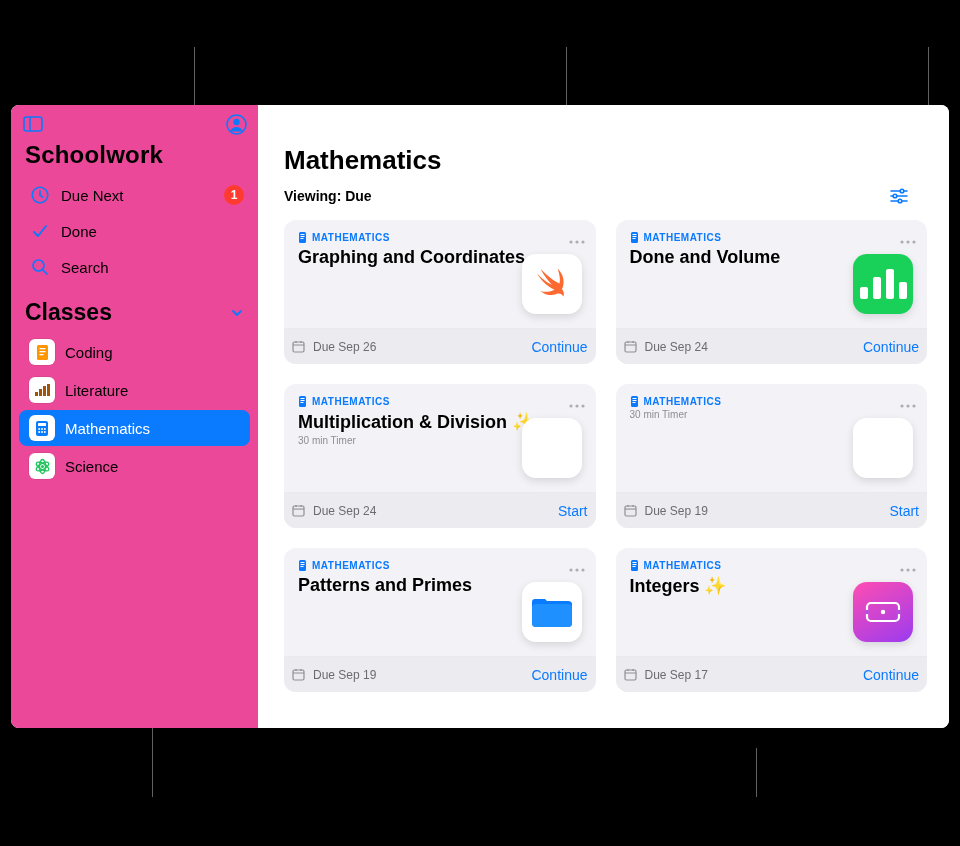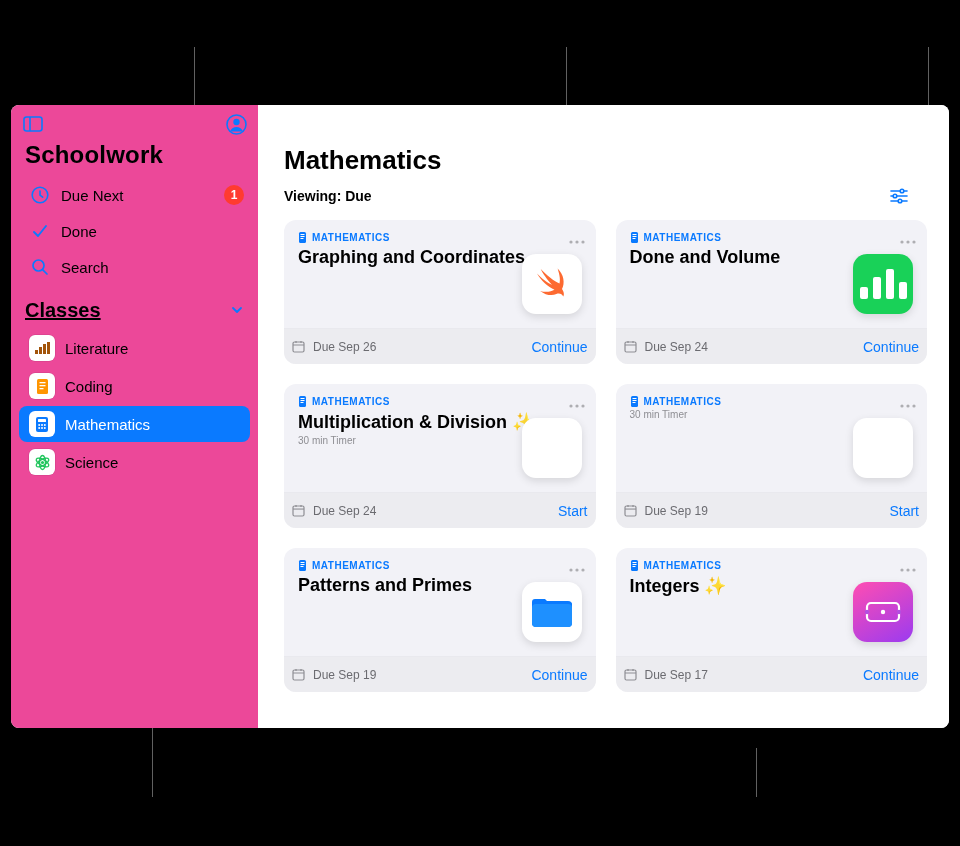--- a/index.html
+++ b/index.html
@@ -17,21 +17,21 @@
     .sidebar-top { display:flex; align-items:center; justify-content:space-between; height:34px; padding:4px 10px 0 10px; }
     .sidebar-top svg { display:block; }
 
     .app-title { font-size:24px; font-weight:700; padding:2px 14px 8px 14px; letter-spacing:.2px; }
 
     .nav { padding:0 8px; }
     .nav-item { display:flex; align-items:center; height:36px; padding:0 10px; font-size:15px; border-radius:8px; cursor:pointer; color:#000; position:relative; }
     .nav-item .nav-icon { width:22px; display:flex; align-items:center; justify-content:center; margin-right:10px; }
     .nav-badge { position:absolute; right:6px; top:50%; transform:translateY(-50%); width:20px; height:20px; border-radius:10px; background:#ff3b30; color:#fff; font-size:12px; font-weight:600; display:flex; align-items:center; justify-content:center; }
 
-    .section-header { display:flex; align-items:flex-end; justify-content:space-between; padding:14px 14px 6px 14px; font-size:20px; font-weight:700; cursor:pointer;text-decoration:underline; }
+    .section-header { display:flex; align-items:flex-end; justify-content:space-between; padding:14px 14px 6px 14px; font-size:23px; font-weight:700; cursor:pointer; }
 
     .class-item { display:flex; align-items:center; height:36px; padding:0 10px; margin:2px 8px; font-size:15px; border-radius:8px; cursor:pointer; color:#000; }
     .class-item.selected { background:#0a7aff; color:#fff; }
     .class-item .cls-icon { width:26px; height:26px; border-radius:6px; background:#fff; display:flex; align-items:center; justify-content:center; margin-right:10px; box-shadow:0 0 0 .5px rgba(0,0,0,.12); font-size:14px; }
     .class-item.selected .cls-icon { box-shadow:none; }
 
     
     .main { flex:1; background:#fff; overflow:hidden; display:flex; flex-direction:column; }
     .page-title { font-size:26px; font-weight:700; padding:40px 26px 4px 26px; }
     .subtitle-row { display:flex; align-items:center; justify-content:space-between; padding:4px 38px 12px 26px; }
@@ -137,39 +137,39 @@
       <span>
         <svg width="14" height="14" viewBox="0 0 14 14">
             <path d="M3 5l4 4 4-4" stroke="#0a7aff" stroke-width="1.8" fill="none" stroke-linecap="round" stroke-linejoin="round"></path>
           </svg>
       </span>
     </div>
 
     <div id="class-list">
         <div class="class-item">
           <span class="cls-icon">
+            <svg width="15" height="17" viewBox="0 0 15 17">
+              <rect x="2" y="1" width="11" height="15" rx="1.5" fill="#ff9500"></rect>
+              <rect x="4.5" y="4" width="6" height="1.3" fill="#fff"></rect>
+              <rect x="4.5" y="7" width="6" height="1.3" fill="#fff"></rect>
+              <rect x="4.5" y="10" width="4" height="1.3" fill="#fff"></rect>
+            </svg>
+          </span>
+          <span>Coding</span>
+        </div>
+        <div class="class-item">
+          <span class="cls-icon">
             <svg width="17" height="14" viewBox="0 0 17 14">
               <rect x="1" y="9" width="3" height="4" fill="#a2540a"></rect>
               <rect x="5" y="6" width="3" height="7" fill="#a2540a"></rect>
               <rect x="9" y="3" width="3" height="10" fill="#a2540a"></rect>
               <rect x="13" y="1" width="3" height="12" fill="#a2540a"></rect>
             </svg>
           </span>
           <span>Literature</span>
-        </div>
-        <div class="class-item">
-          <span class="cls-icon">
-            <svg width="15" height="17" viewBox="0 0 15 17">
-              <rect x="2" y="1" width="11" height="15" rx="1.5" fill="#ff9500"></rect>
-              <rect x="4.5" y="4" width="6" height="1.3" fill="#fff"></rect>
-              <rect x="4.5" y="7" width="6" height="1.3" fill="#fff"></rect>
-              <rect x="4.5" y="10" width="4" height="1.3" fill="#fff"></rect>
-            </svg>
-          </span>
-          <span>Coding</span>
         </div>
         <div class="class-item selected">
           <span class="cls-icon">
             <svg width="14" height="17" viewBox="0 0 14 17">
               <rect x="1" y="1" width="12" height="15" rx="2" fill="#0a7aff"></rect>
               <rect x="3" y="3" width="8" height="3" rx=".6" fill="#fff"></rect>
               <circle cx="4.2" cy="9" r="1" fill="#fff"></circle>
               <circle cx="7" cy="9" r="1" fill="#fff"></circle>
               <circle cx="9.8" cy="9" r="1" fill="#fff"></circle>
               <circle cx="4.2" cy="12" r="1" fill="#fff"></circle>

